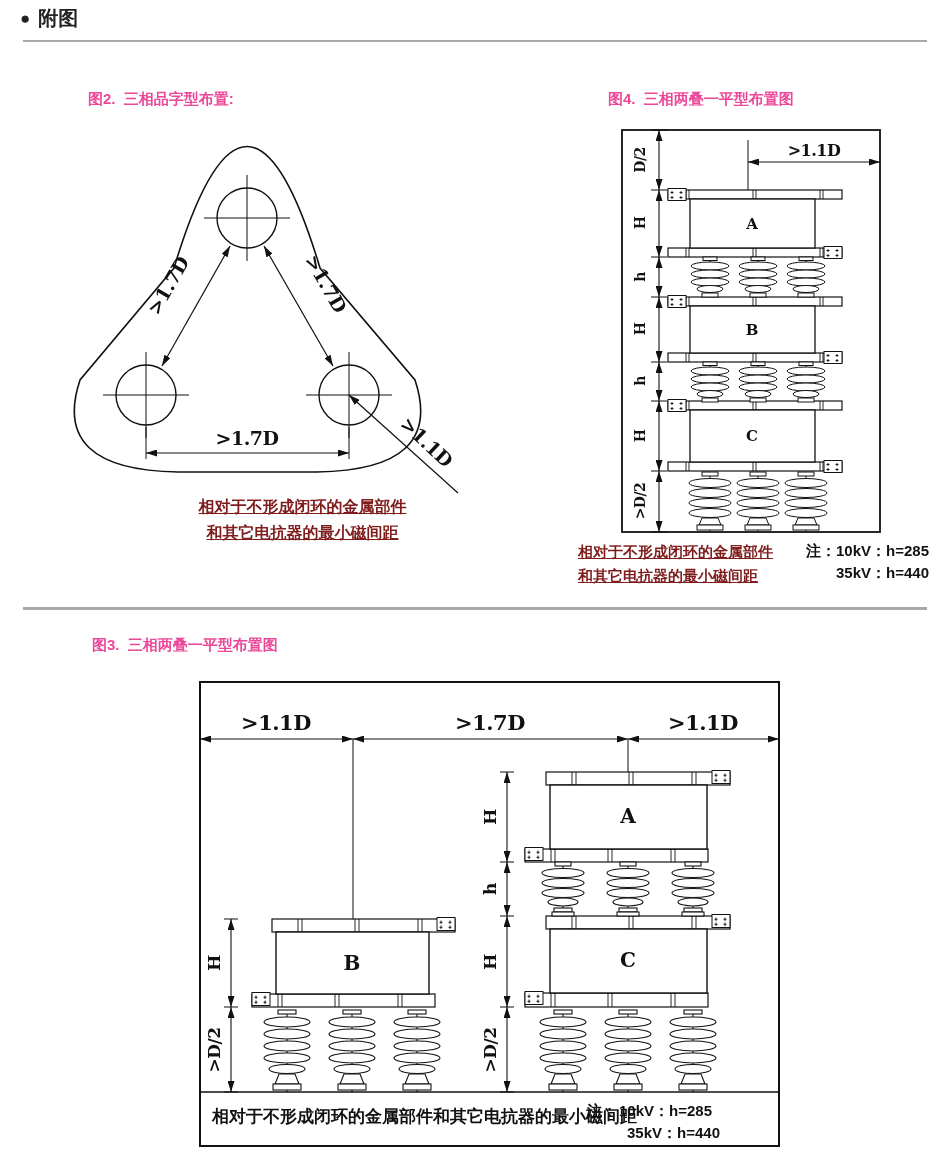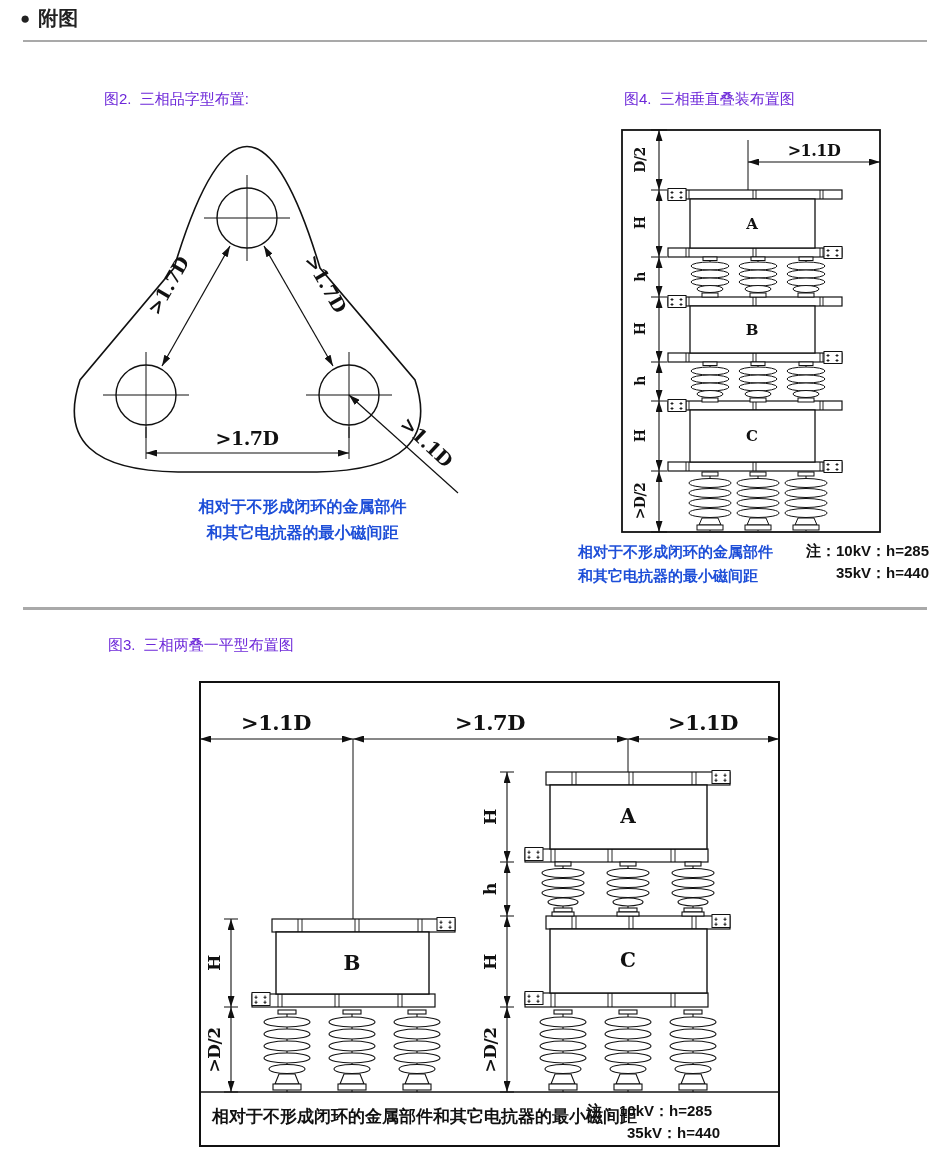--- a/index.html
+++ b/index.html
@@ -2,22 +2,22 @@
 <html><head>
 <meta charset="utf-8">
 <style>
   html,body{margin:0;padding:0;background:#fff;}
   .page{position:relative;width:950px;height:1164px;background:#fff;overflow:hidden;
         font-family:"Liberation Sans","DejaVu Sans",sans-serif;color:#111;}
   .header{position:absolute;left:20px;top:5px;font-size:20px;font-weight:bold;color:#222;
           display:flex;align-items:center;gap:8px;}
   .header .bullet{font-size:17px;line-height:1;}
   .rule{position:absolute;left:23px;width:904px;height:2px;background:#a9a9a9;}
-  .fig-title{position:absolute;font-size:15px;font-weight:normal;color:#6d28d9;white-space:pre;margin-left:16px;}
-  .caption{position:absolute;font-size:16px;font-weight:600;color:#1d4ed8;line-height:26px;}
+  .fig-title{position:absolute;font-size:15px;font-weight:bold;color:#ec4899;white-space:pre;}
+  .caption{position:absolute;font-size:16px;font-weight:600;color:#7f1d1d;line-height:26px;text-decoration:underline;}
   .caption.center{text-align:center;}
   .note{position:absolute;font-size:15px;font-weight:600;color:#111;line-height:22px;}
   .note .ind{margin-left:30px;}
   svg{position:absolute;overflow:visible;}
   svg text{fill:#111;}
   .dimtxt{font-family:"DejaVu Serif","Liberation Serif",serif;font-weight:bold;letter-spacing:-0.5px;}
   .unittxt{font-family:"DejaVu Serif","Liberation Serif",serif;font-weight:600;}
   .cjk{font-family:"Liberation Sans","DejaVu Sans",sans-serif;font-weight:600;}
 </style>
 </head>
@@ -25,21 +25,21 @@
 
 <div class="page">
 
   <div class="header">
     <span class="bullet">●</span>
     <span>附图</span>
   </div>
   <div class="rule" style="top:40px"></div>
 
   <div class="fig-title" style="left:88px;top:90px">图2.  三相品字型布置:</div>
-  <div class="fig-title" style="left:608px;top:90px">图4.  三相垂直叠装布置图</div>
+  <div class="fig-title" style="left:608px;top:90px">图4.  三相两叠一平型布置图</div>
   <div class="fig-title" style="left:92px;top:636px">图3.  三相两叠一平型布置图</div>
 
   <svg style="left:70px;top:125px" width="430" height="372" viewBox="0 0 430 372">
     <defs>
       <marker id="a2e" markerWidth="11" markerHeight="7" refX="11" refY="3.5" orient="auto" markerUnits="userSpaceOnUse">
         <path d="M0 0 L11 3.5 L0 7 Z" fill="#111"></path>
         </marker>
       <marker id="a2s" markerWidth="11" markerHeight="7" refX="0" refY="3.5" orient="auto" markerUnits="userSpaceOnUse">
         <path d="M11 0 L0 3.5 L11 7 Z" fill="#111"></path>
         </marker>

